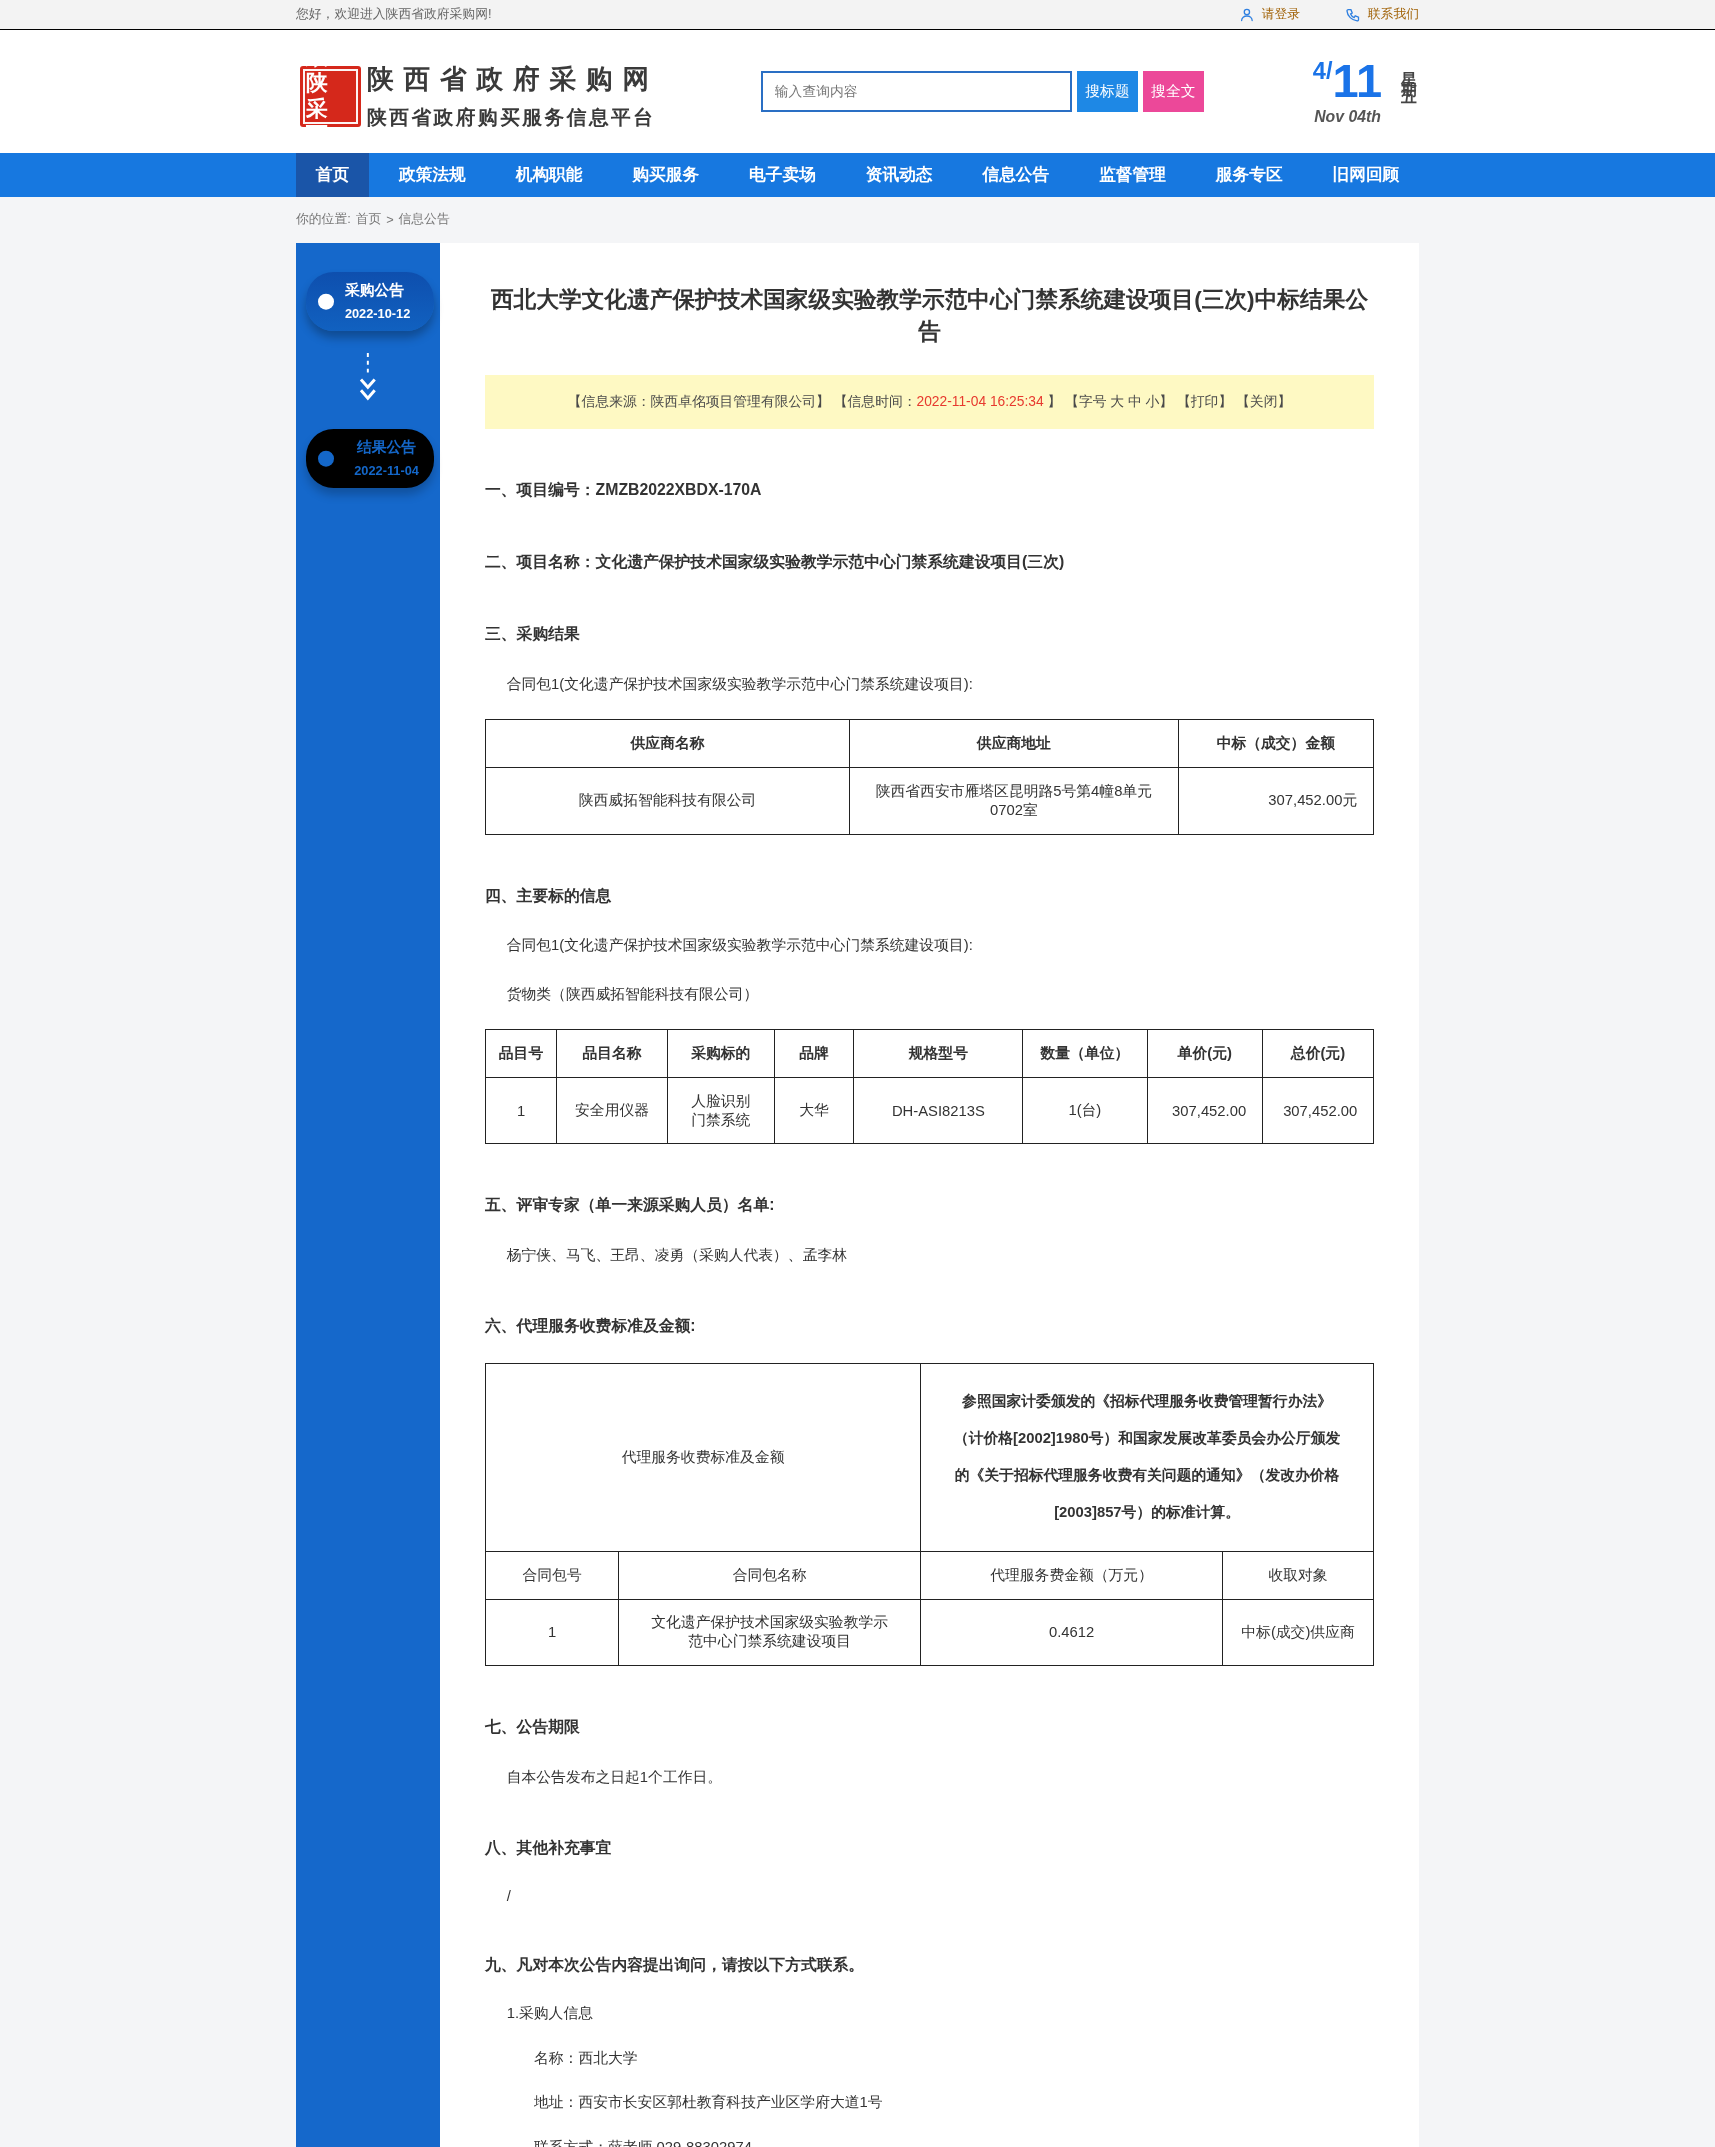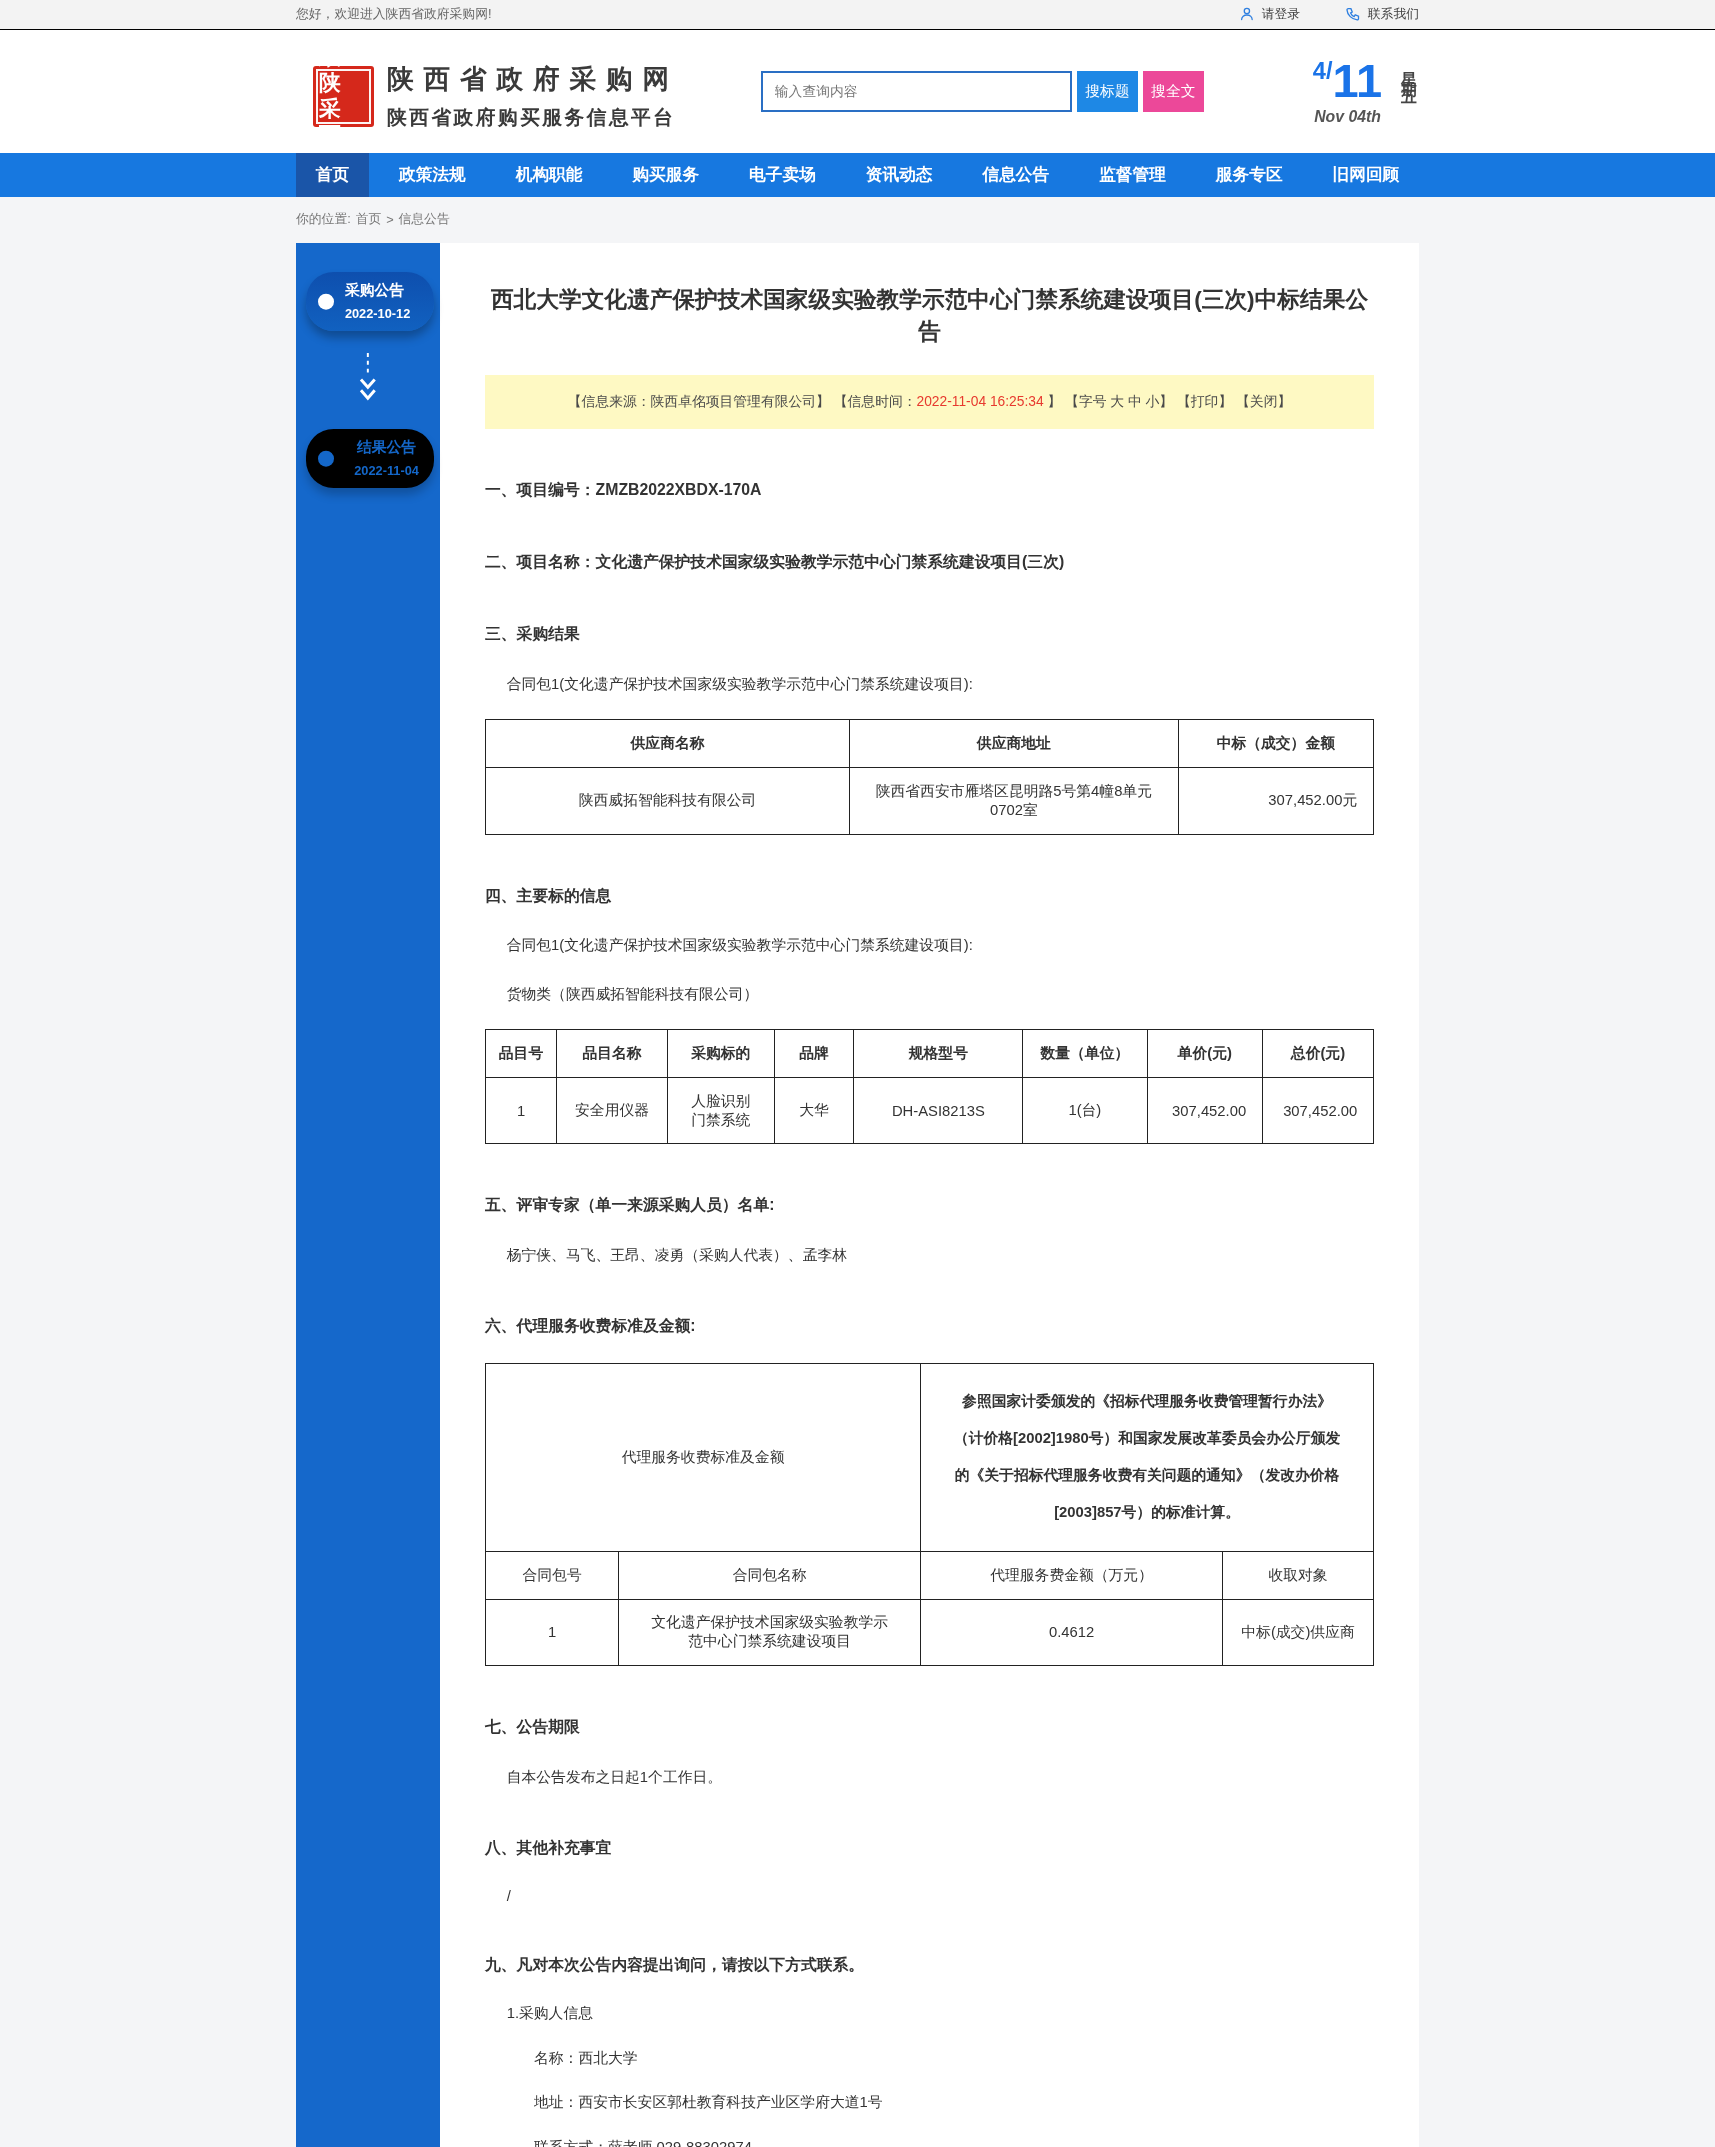--- a/index.html
+++ b/index.html
@@ -9,26 +9,26 @@
     background:#f4f5f7;
     font-family:"Liberation Sans","DejaVu Sans",sans-serif;
     color:#333;
   }
   .container { width:1123px; margin:0 auto; position:relative; }
 
   
   .topbar { background:#f3f3f3; border-bottom:1px solid #000000; height:29.6px; font-size:12.8px; color:#666; }
   .topbar-inner { display:flex; justify-content:space-between; align-items:center; height:100%; }
   .topbar-right { display:flex; gap:45px; }
-  .topbar-link { display:flex; align-items:flex-start; gap:6.9px; color:#404040; text-decoration:none; cursor:pointer; }
+  .topbar-link { display:flex; align-items:flex-end; gap:6.9px; color:#a16207; text-decoration:none; cursor:pointer; }
 
   
   .header { background:#fff; height:123px; }
   .header-inner { height:100%; }
-  .brand { position:absolute; left:17px; top:31.5px; display:flex; align-items:center; gap:13px; }
+  .brand { position:absolute; left:4px; top:31.5px; display:flex; align-items:center; gap:6px; }
   .seal { width:61px; height:61px; background:#d5281b; color:#fff; position:relative;
           display:flex; flex-direction:column; justify-content:center; align-items:center;
           font-weight:bold; font-size:21.7px; line-height:1.2; border-radius:3px; }
   .seal::after { content:""; position:absolute; inset:3px; border:2px solid rgba(255,255,255,.95); pointer-events:none; }
   .seal span { letter-spacing:5.9px; margin-left:5.9px; }
   .site-title { font-size:26.6px; font-weight:bold; letter-spacing:9.9px; color:#3a3a3a; }
   .site-subtitle { font-size:19.7px; font-weight:bold; letter-spacing:2.5px; color:#3a3a3a; margin-top:6.9px; }
 
   .search { position:absolute; left:465px; top:41px; display:flex; align-items:center; }
   .search input { width:311px; height:41px; border:2px solid #2a6fc4; padding:0 11.8px; font-size:13.8px; color:#666; outline:none; background:#fff; }

